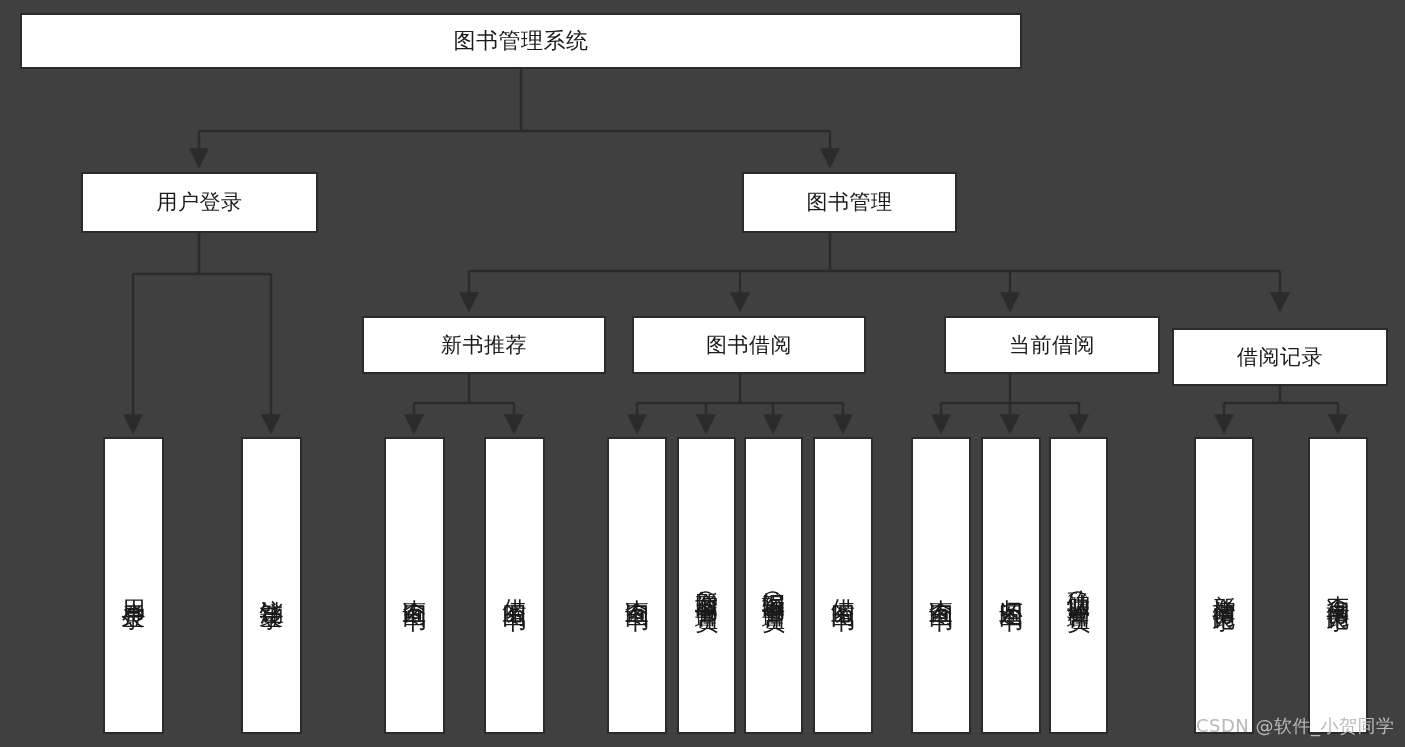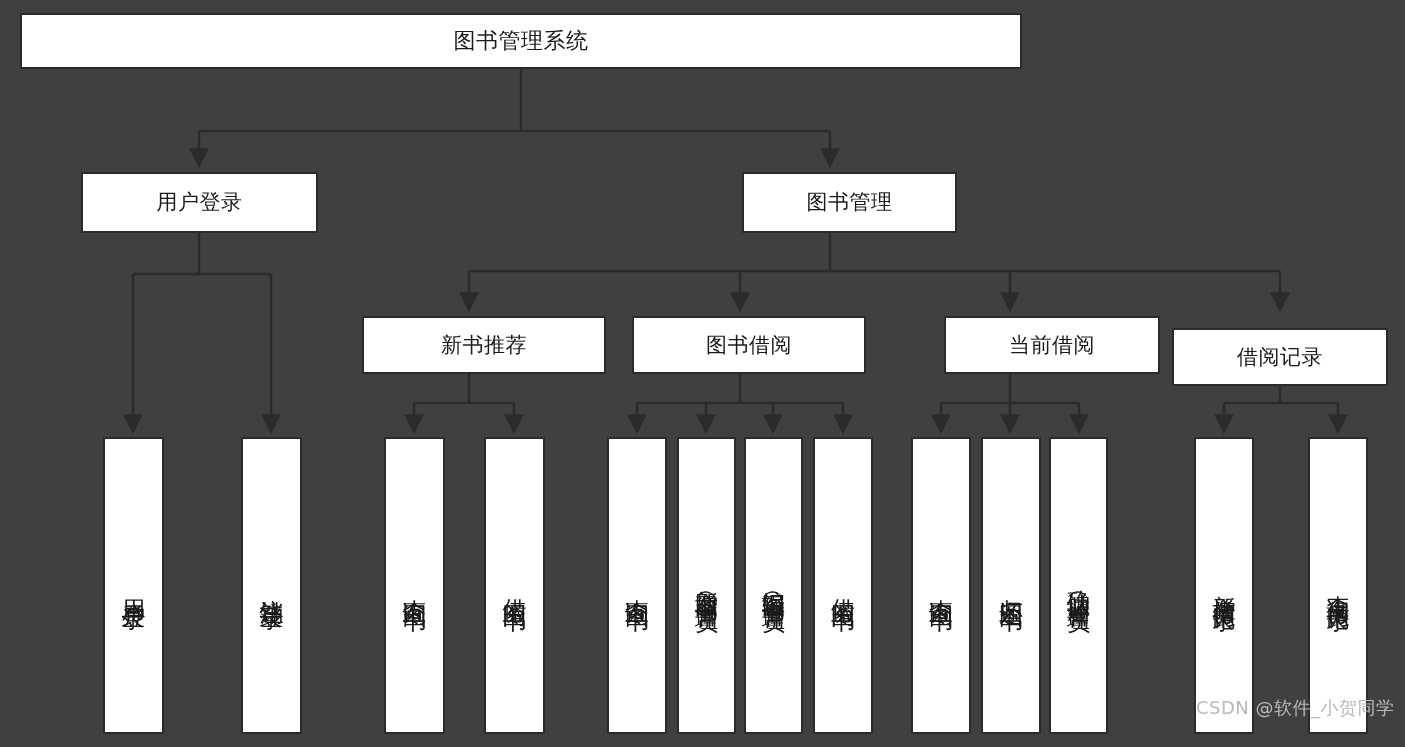--- a/index.html
+++ b/index.html
@@ -193,15 +193,15 @@
     <span class="label">确认归还（管理员）</span>
   </div>
 
   <div class="node vert narrow" style="left:1194px; top:437px; width:60px; height:297px;">
     <span class="label">新增借阅记录</span>
   </div>
   <div class="node vert narrow" style="left:1308px; top:437px; width:60px; height:297px;">
     <span class="label">查询借阅记录</span>
   </div>
 
-  <div class="watermark" style="left:1196px; top:696px;">CSDN @软件_小贺同学</div>
+  <div class="watermark" style="left:1196px; top:714px;">CSDN @软件_小贺同学</div>
 
 </div>
 
 </body></html>

